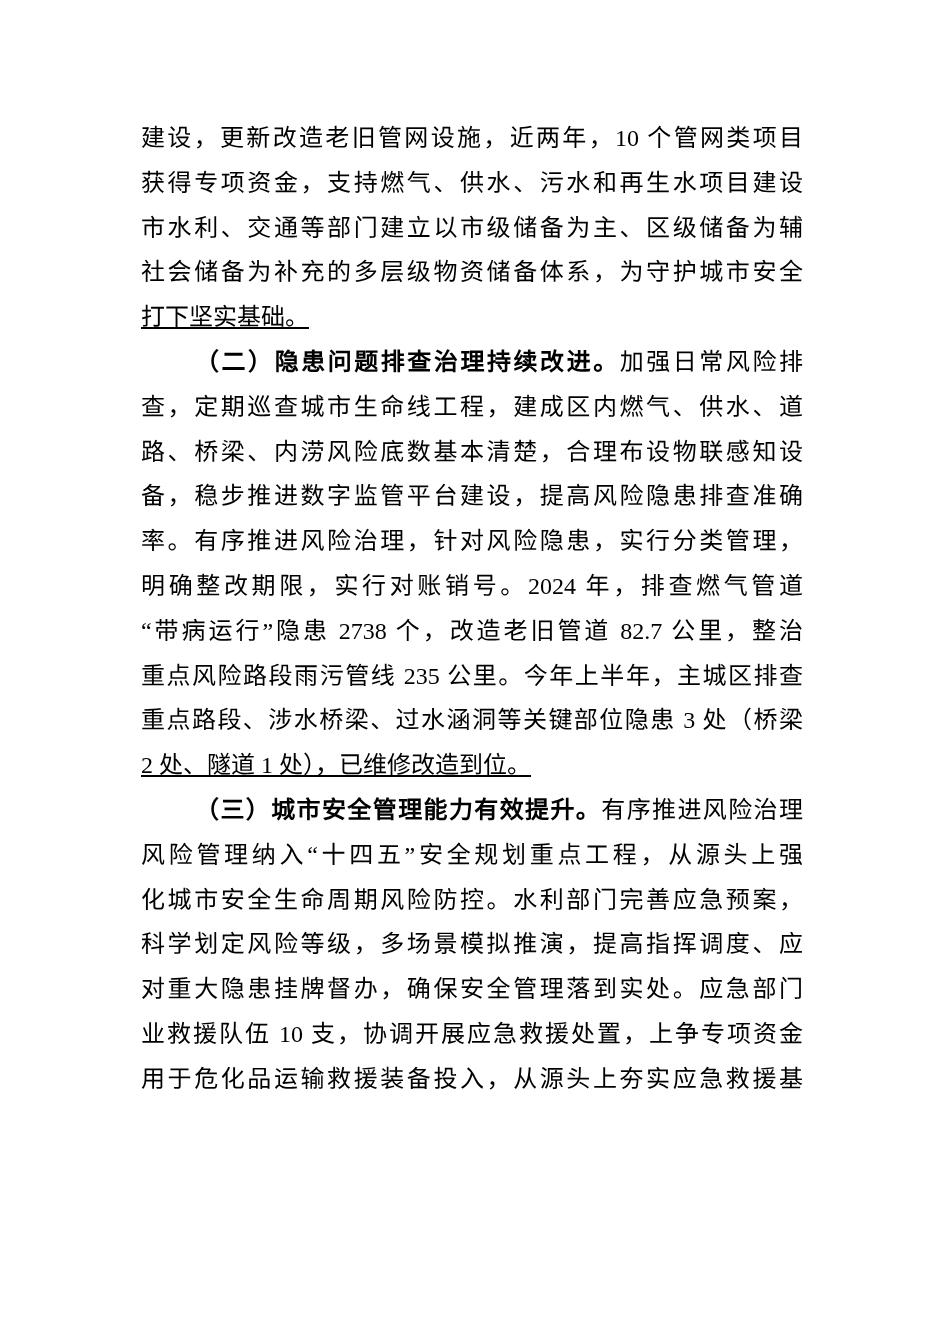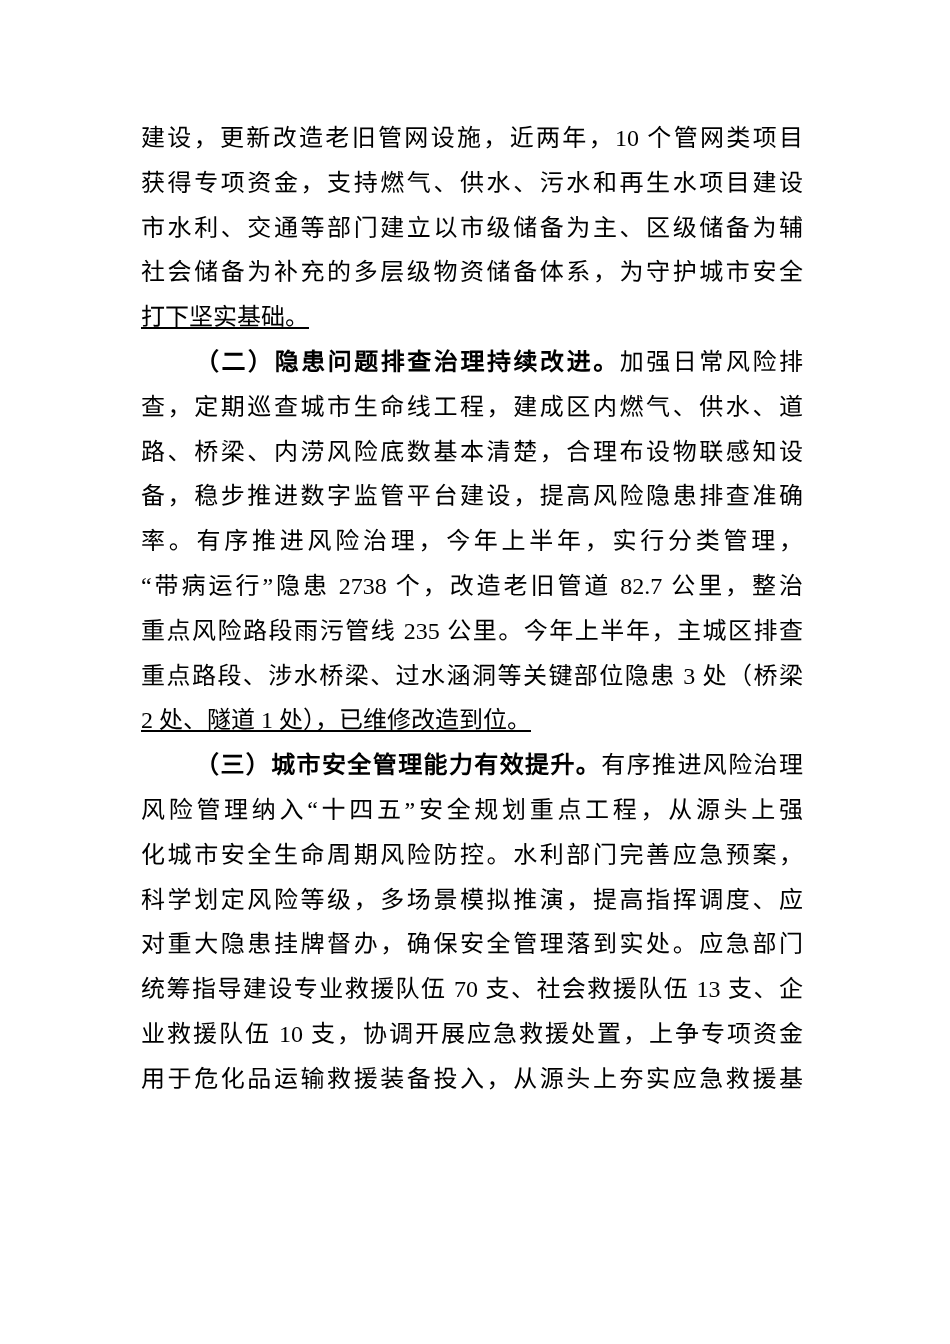--- a/index.html
+++ b/index.html
@@ -55,27 +55,27 @@
   <div class="textblock" id="textblock">
       <div class="line"><span>建设，更新改造老旧管网设施，近两年，10 个管网类项目</span></div>
       <div class="line"><span>获得专项资金，支持燃气、供水、污水和再生水项目建设</span></div>
       <div class="line"><span>市水利、交通等部门建立以市级储备为主、区级储备为辅</span></div>
       <div class="line"><span>社会储备为补充的多层级物资储备体系，为守护城市安全</span></div>
       <div class="line last"><span>打下坚实基础。</span></div>
       <div class="line indent"><span class="head">（二）隐患问题排查治理持续改进。</span><span>加强日常风险排</span></div>
       <div class="line"><span>查，定期巡查城市生命线工程，建成区内燃气、供水、道</span></div>
       <div class="line"><span>路、桥梁、内涝风险底数基本清楚，合理布设物联感知设</span></div>
       <div class="line"><span>备，稳步推进数字监管平台建设，提高风险隐患排查准确</span></div>
-      <div class="line"><span>率。有序推进风险治理，今年上半年，实行分类管理，</span></div>
+      <div class="line"><span>率。有序推进风险治理，针对风险隐患，实行分类管理，</span></div>
+      <div class="line"><span>明确整改期限，实行对账销号。2024 年，排查燃气管道</span></div>
       <div class="line"><span>“带病运行”隐患 2738 个，改造老旧管道 82.7 公里，整治</span></div>
       <div class="line"><span>重点风险路段雨污管线 235 公里。今年上半年，主城区排查</span></div>
       <div class="line"><span>重点路段、涉水桥梁、过水涵洞等关键部位隐患 3 处（桥梁</span></div>
       <div class="line last"><span>2 处、隧道 1 处），已维修改造到位。</span></div>
       <div class="line indent"><span class="head">（三）城市安全管理能力有效提升。</span><span>有序推进风险治理</span></div>
       <div class="line"><span>风险管理纳入“十四五”安全规划重点工程，从源头上强</span></div>
       <div class="line"><span>化城市安全生命周期风险防控。水利部门完善应急预案，</span></div>
       <div class="line"><span>科学划定风险等级，多场景模拟推演，提高指挥调度、应</span></div>
       <div class="line"><span>对重大隐患挂牌督办，确保安全管理落到实处。应急部门</span></div>
-      <div class="line"><span>统筹指导建设专业救援队伍 70 支、社会救援队伍 13 支、企</span></div>
       <div class="line"><span>业救援队伍 10 支，协调开展应急救援处置，上争专项资金</span></div>
       <div class="line"><span>用于危化品运输救援装备投入，从源头上夯实应急救援基</span></div>
     </div>
 </div>
 
 </body></html>

